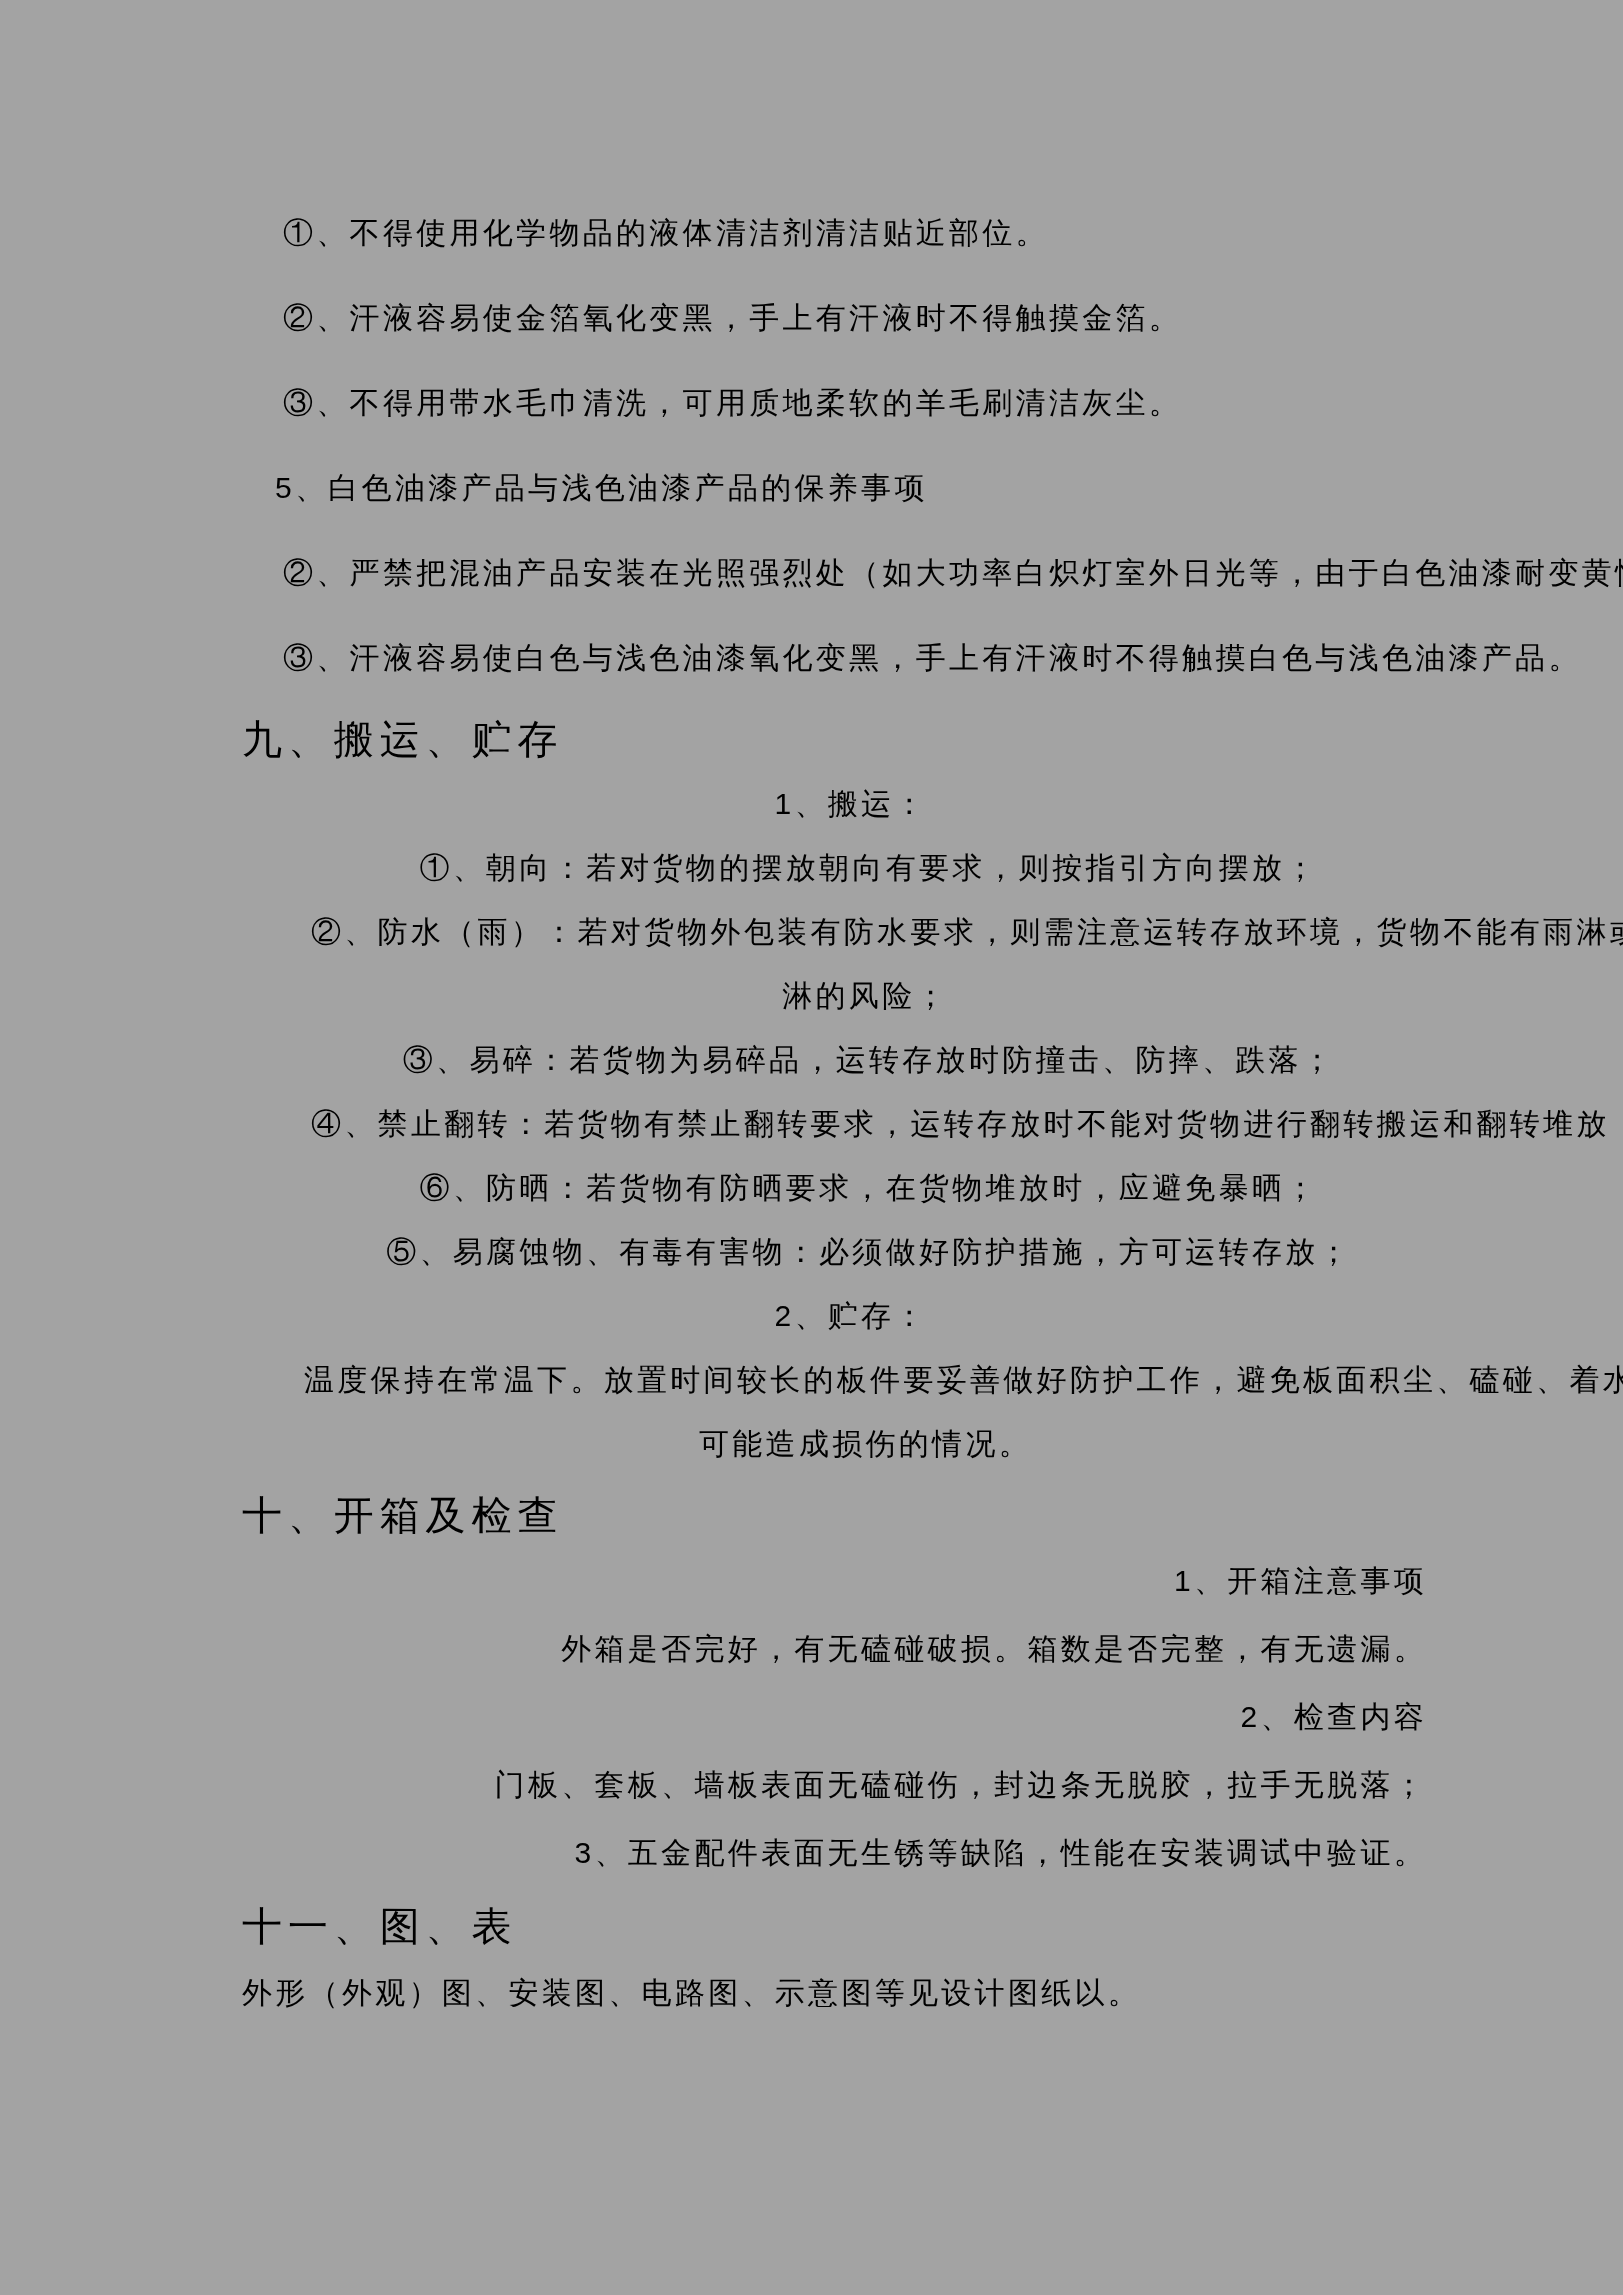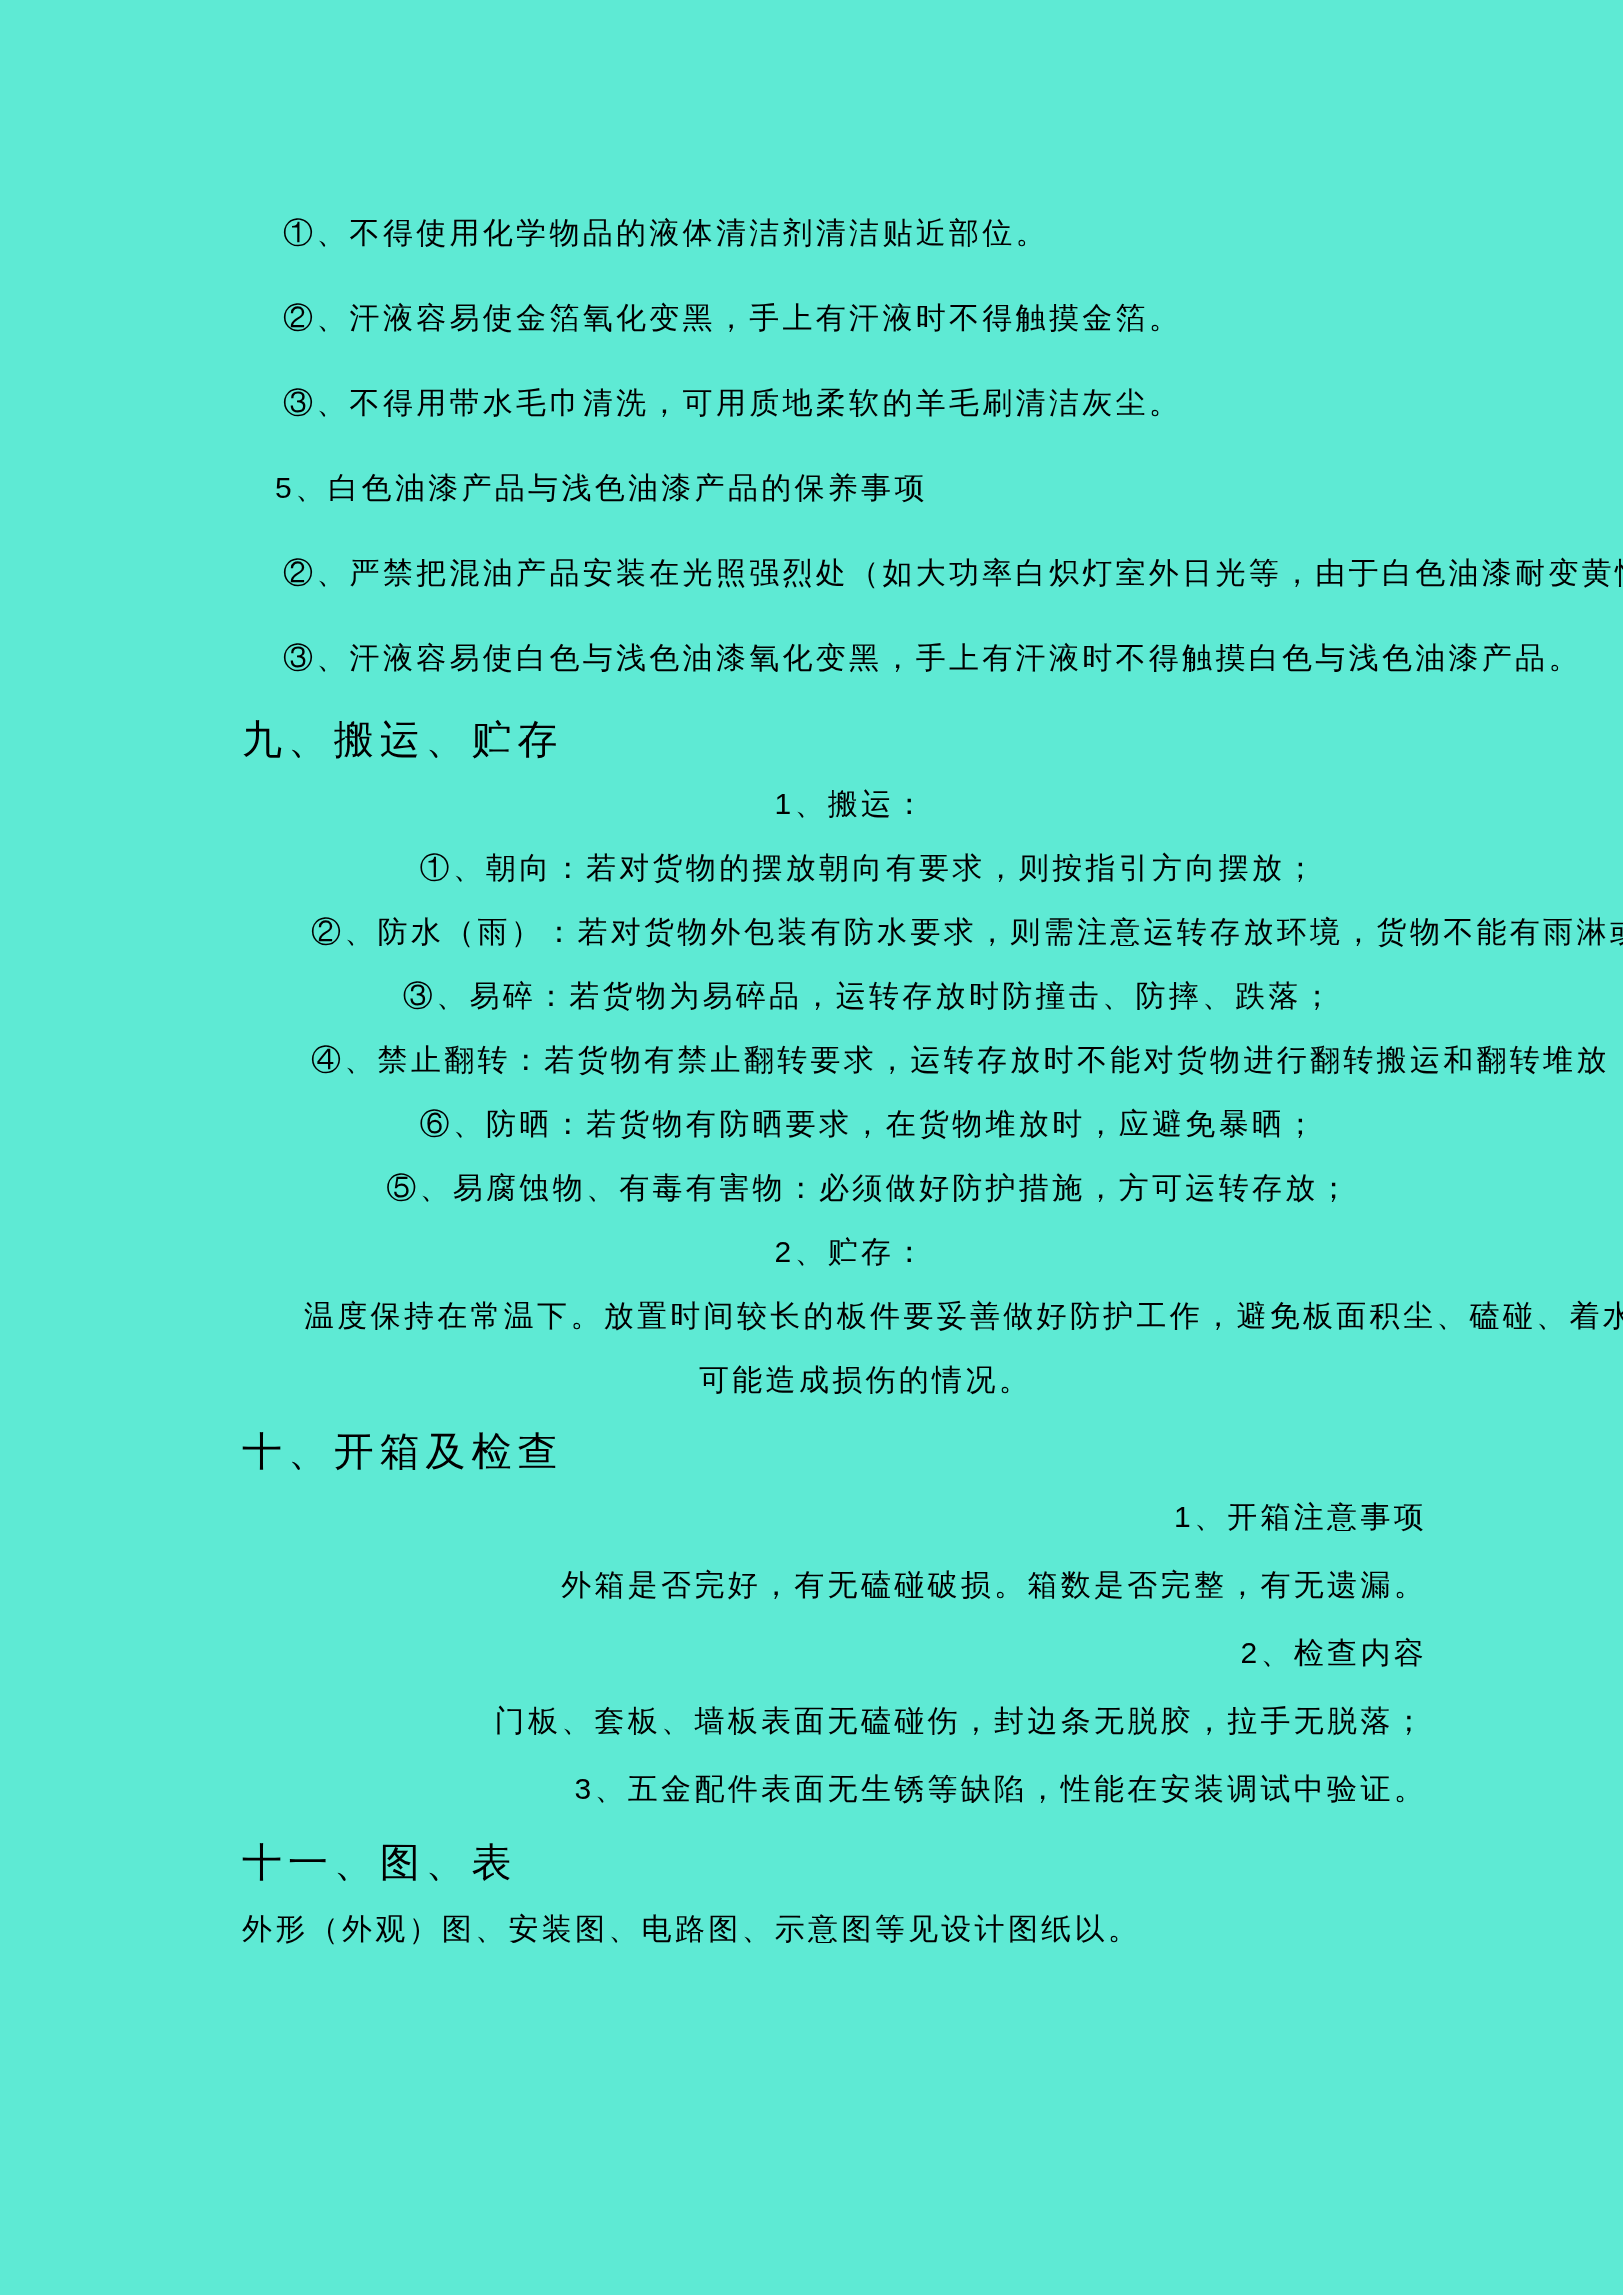--- a/index.html
+++ b/index.html
@@ -40,31 +40,32 @@
     font-weight: normal;
     letter-spacing: 5.9px;
     line-height: 52px;
     margin: 13px 0 6.5px 0;
     white-space: nowrap;
   }
 </style>
 </head>
 <body>
 
-<main class="page" style="background: #5eead4; color: rgb(0, 0, 0);">
+<main class="page" style="background: #a3a3a3; color: rgb(0, 0, 0);">
     <div class="line ind-l1c sp-a">①、不得使用化学物品的液体清洁剂清洁贴近部位。</div>
     <div class="line ind-l1c sp-a">②、汗液容易使金箔氧化变黑，手上有汗液时不得触摸金箔。</div>
     <div class="line ind-l1c sp-a">③、不得用带水毛巾清洗，可用质地柔软的羊毛刷清洁灰尘。</div>
     <div class="line ind-l1 sp-a">5、白色油漆产品与浅色油漆产品的保养事项</div>
     <div class="line ind-l1c sp-a">②、严禁把混油产品安装在光照强烈处（如大功率白炽灯室外日光等，由于白色油漆耐变黄性差）</div>
     <div class="line ind-l1c sp-a">③、汗液容易使白色与浅色油漆氧化变黑，手上有汗液时不得触摸白色与浅色油漆产品。</div>
     <div class="heading">九、搬运、贮存</div>
     <div class="line ind-l1 sp-b">1、搬运：</div>
     <div class="line ind-l2 sp-b">①、朝向：若对货物的摆放朝向有要求，则按指引方向摆放；</div>
     <div class="line ind-l2 sp-b">②、防水（雨）：若对货物外包装有防水要求，则需注意运转存放环境，货物不能有雨淋或被雨</div>
+    <div class="line ind-cont sp-b">淋的风险；</div>
     <div class="line ind-l2 sp-b">③、易碎：若货物为易碎品，运转存放时防撞击、防摔、跌落；</div>
     <div class="line ind-l2 sp-b">④、禁止翻转：若货物有禁止翻转要求，运转存放时不能对货物进行翻转搬运和翻转堆放；</div>
     <div class="line ind-l2 sp-b">⑥、防晒：若货物有防晒要求，在货物堆放时，应避免暴晒；</div>
     <div class="line ind-l2 sp-b">⑤、易腐蚀物、有毒有害物：必须做好防护措施，方可运转存放；</div>
     <div class="line ind-l1 sp-b">2、贮存：</div>
     <div class="line ind-cont sp-b">温度保持在常温下。放置时间较长的板件要妥善做好防护工作，避免板面积尘、磕碰、着水等有</div>
     <div class="line ind-cont sp-b">可能造成损伤的情况。</div>
     <div class="heading">十、开箱及检查</div>
     <div class="line ind-l1 sp-c">1、开箱注意事项</div>
     <div class="line ind-cont sp-c">外箱是否完好，有无磕碰破损。箱数是否完整，有无遗漏。</div>

